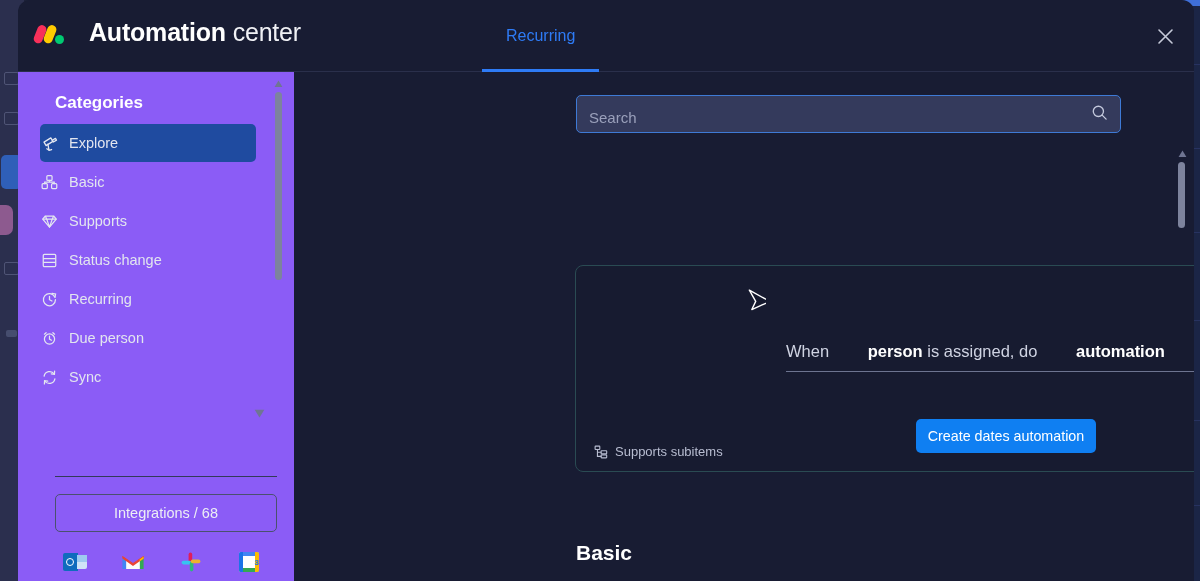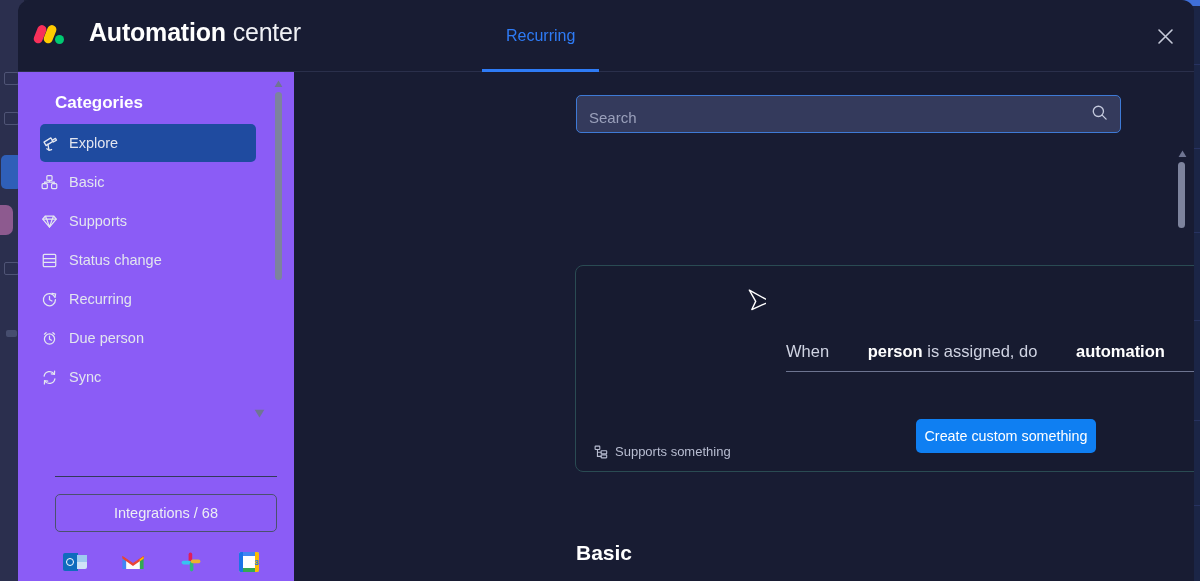--- a/index.html
+++ b/index.html
@@ -419,29 +419,29 @@
             <circle cx="7.8" cy="7.8" r="5.4"></circle>
             <path d="M11.8 11.8 L16 16" stroke-linecap="round"></path>
           </svg>
         </span>
       </div>
 
       <div class="custom-card">
         <div class="sentence">
           <span>When </span><b>person</b><span> is assigned, do </span><b>automation</b>
         </div>
-        <button class="create-btn">Create custom something</button>
+        <button class="create-btn">Create dates automation</button>
         <div class="subitems">
           <svg width="14" height="14" viewBox="0 0 15 15" stroke-width="1.2">
             <rect x="1.2" y="1.2" width="5" height="3.6" rx="0.6"></rect>
             <rect x="7.6" y="6.2" width="6" height="3.2" rx="0.6"></rect>
             <rect x="7.6" y="10.6" width="6" height="3.2" rx="0.6"></rect>
             <path d="M3.7 4.8 L3.7 12.2 L7.6 12.2 M3.7 7.8 L7.6 7.8" stroke-linecap="round"></path>
           </svg>
-          <span>Supports something</span>
+          <span>Supports subitems</span>
         </div>
       </div>
 
       <div class="section-title">Basic</div>
 
       <div class="main-scroll">
         <svg class="ms-arrow" viewBox="0 0 10 9">
           <path d="M5 0.6 L9.4 8 L0.6 8 Z" fill="#6f7593"></path>
         </svg>
         <div class="ms-thumb"></div>

